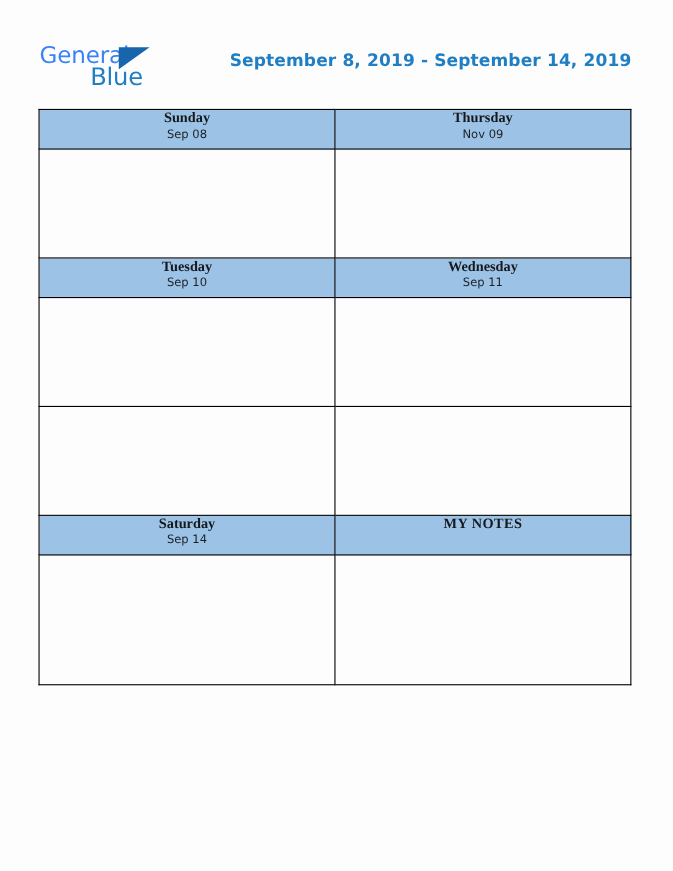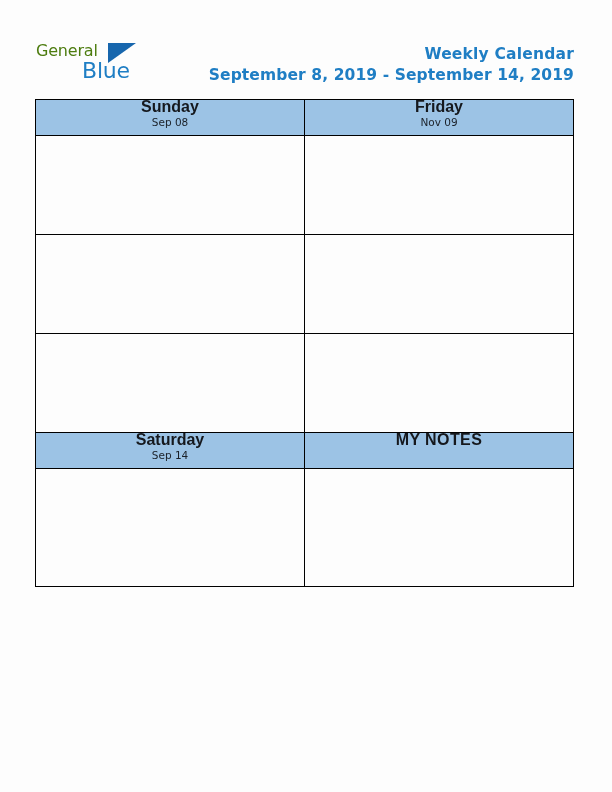--- a/index.html
+++ b/index.html
@@ -29,23 +29,23 @@
     position: absolute;
     left: 36px;
     top: 40px;
     width: 130px;
     height: 46px;
   }
   .logo-general {
     position: absolute;
     left: 0;
     top: 0;
-    font-size: 16px;
+    font-size: 21px;
     letter-spacing: -0.2px;
-    color: #4d7c0f;
+    color: #3b82f6;
     font-family: "DejaVu Sans", sans-serif;
     font-weight: 400;
     line-height: 21px;
   }
   .logo-blue {
     position: absolute;
     left: 46px;
     top: 20px;
     font-size: 22px;
     letter-spacing: -0.2px;
@@ -108,24 +108,24 @@
     vertical-align: top;
   }
 
   .day-head {
     background: #9cc3e5;
     height: 35px;
     text-align: center;
     vertical-align: middle;
   }
   .day-name {
-    font-size: 16px;
+    font-size: 13px;
     font-weight: bold;
     color: #15181d;
-    font-family: Liberation Sans, sans-serif;
+    font-family: Liberation Serif, serif;
     line-height: 14px;
   }
   .day-date {
     font-size: 10.5px;
     font-weight: 400;
     color: #1b2129;
     font-family: "DejaVu Sans", sans-serif;
     line-height: 14px;
     margin-top: 1px;
   }
@@ -151,52 +151,61 @@
 
 <div class="page-header">
 
   <div class="logo">
     <span class="logo-general">General</span>
     <span class="logo-triangle"></span>
     <span class="logo-blue">Blue</span>
   </div>
 
   <div class="title-block">
-    <div class="cal-title">Weekly Calendar</div>
     <div class="cal-range">September 8, 2019 - September 14, 2019</div>
   </div>
 
 </div>
 
 <table class="calendar">
   <colgroup>
       <col>
       <col>
     </colgroup>
   <tbody>
 
     <tr>
       <td class="day-head">
         <div class="day-name">Sunday</div>
         <div class="day-date">Sep 08</div>
       </td>
       <td class="day-head">
-        <div class="day-name">Friday</div>
+        <div class="day-name">Thursday</div>
         <div class="day-date">Nov 09</div>
       </td>
     </tr>
     <tr>
       <td class="day-body">
         <div class="entry-area"></div>
       </td>
       <td class="day-body">
         <div class="entry-area"></div>
       </td>
     </tr>
 
+    <tr>
+      <td class="day-head">
+        <div class="day-name">Tuesday</div>
+        <div class="day-date">Sep 10</div>
+      </td>
+      <td class="day-head">
+        <div class="day-name">Wednesday</div>
+        <div class="day-date">Sep 11</div>
+      </td>
+    </tr>
     <tr>
       <td class="day-body">
         <div class="entry-area"></div>
       </td>
       <td class="day-body">
         <div class="entry-area"></div>
       </td>
     </tr>
 
     <tr>

